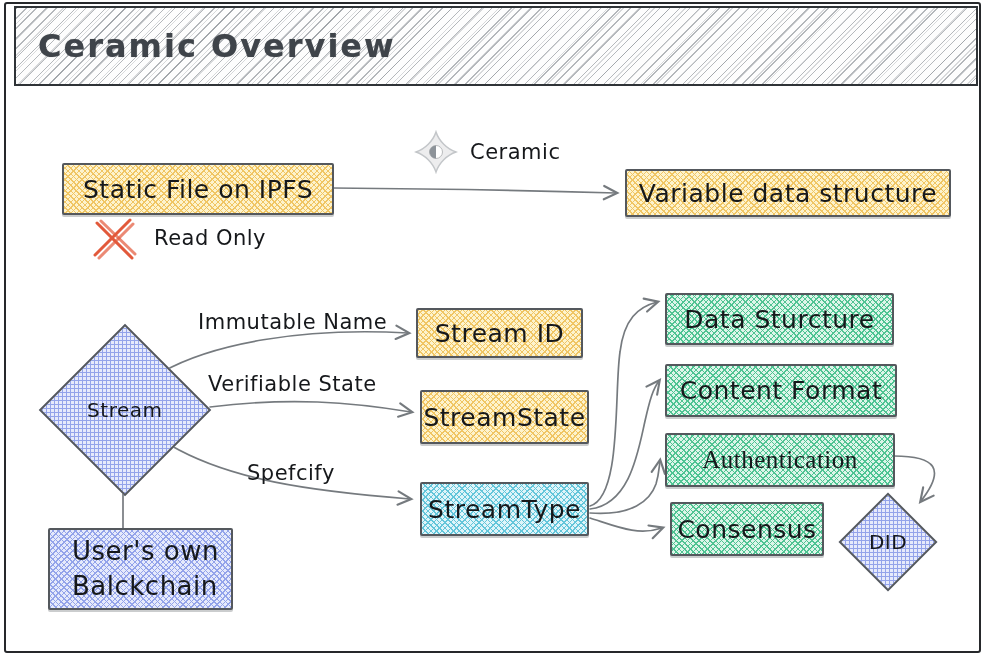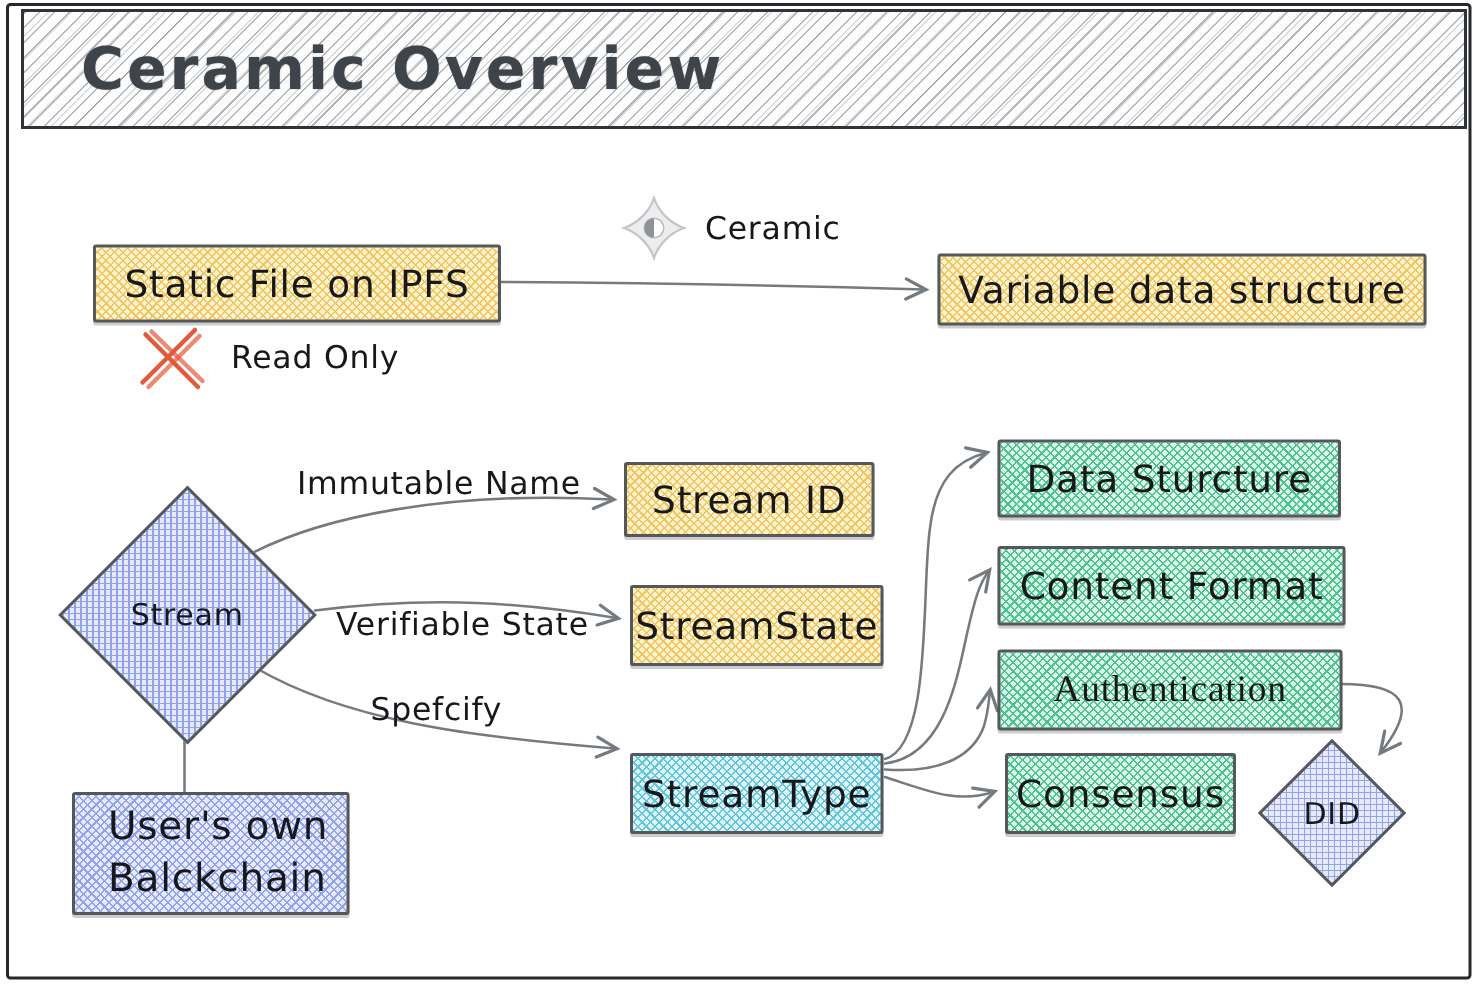--- a/index.html
+++ b/index.html
@@ -14,21 +14,21 @@
   .titlebar{
     position:absolute;left:14px;top:6px;width:960px;height:76px;
     border:2px solid #2f3337;
     background:
       repeating-linear-gradient(135deg, rgba(120,126,133,.55) 0 1px, transparent 1px 7px),
       repeating-linear-gradient(135deg, rgba(120,126,133,.28) 0 1px, transparent 1px 11px),
       #fdfdfd;
     display:flex;align-items:center;
   }
   .title{
-    margin-left:38px;font-size:39px;font-weight:600;letter-spacing:2px;
+    margin-left:22px;font-size:32px;font-weight:600;letter-spacing:2px;
     color:var(--title-text,#3f444a);
     text-shadow:0 0 1px rgba(63,68,74,.45);
   }
   .wires{position:absolute;left:0;top:0;width:985px;height:659px;z-index:1;}
   .wire{fill:none;stroke:var(--arrow,#6a6f74);stroke-width:1.7;stroke-linecap:round;opacity:.92;}
   .ahp{fill:none;stroke:var(--arrow,#6a6f74);stroke-width:1.6;stroke-linecap:round;}
   .node{
     position:absolute;z-index:2;border:2px solid var(--border,#54585d);border-radius:2px;
     display:flex;align-items:center;justify-content:center;text-align:center;
     font-size:25px;letter-spacing:.5px;
@@ -50,21 +50,20 @@
     background-color:var(--blue-bg,#e6eafb);
     background-image:
       repeating-linear-gradient(45deg, var(--blue-hatch,#93a3ea) 0 1px, transparent 1px 4px),
       repeating-linear-gradient(-45deg, var(--blue-hatch,#93a3ea) 0 1px, transparent 1px 4px);
   }
   .cyan{
     background-color:var(--cyan-bg,#dff4f9);
     background-image:
       repeating-linear-gradient(45deg, var(--cyan-hatch,#62c5da) 0 1px, transparent 1px 4px),
       repeating-linear-gradient(-45deg, var(--cyan-hatch,#62c5da) 0 1px, transparent 1px 4px);
-    margin-top: 20px;
   }
   .diamond{position:absolute;z-index:2;border:2px solid var(--border,#54585d);
     transform:rotate(45deg);display:flex;align-items:center;justify-content:center;}
   .diamond>span{transform:rotate(-45deg);font-size:20px;letter-spacing:.5px;}
   .multiline{flex-direction:column;align-items:flex-start;justify-content:center;
     padding-left:22px;line-height:1.35;text-align:left;}
   .edge-label{position:absolute;z-index:3;font-size:21px;letter-spacing:.5px;white-space:nowrap;}
   .legend-item{position:absolute;z-index:3;display:flex;align-items:center;gap:16px;}
   .legend-item span{font-size:21px;letter-spacing:.5px;}
   .ceramic{position:absolute;z-index:3;display:flex;align-items:center;gap:12px;}
@@ -131,21 +130,21 @@
     </svg>
     <span>Read Only</span>
   </div>
 
 
   <div class="diamond blue" style="left:64px;top:349px;width:118px;height:118px;">
     <span>Stream</span>
   </div>
 
   <div class="edge-label" style="left:198px;top:310px;">Immutable Name</div>
-  <div class="edge-label" style="left:224px;top:372px;margin-top:32px;">Verifiable State</div>
+  <div class="edge-label" style="left:208px;top:372px;">Verifiable State</div>
   <div class="edge-label" style="left:247px;top:461px;">Spefcify</div>
 
   <div class="node yellow" style="left:416px;top:308px;width:163px;height:46px;">
     <span>Stream ID</span>
   </div>
 
   <div class="node yellow" style="left:420px;top:390px;width:165px;height:50px;">
     <span>StreamState</span>
   </div>
 

